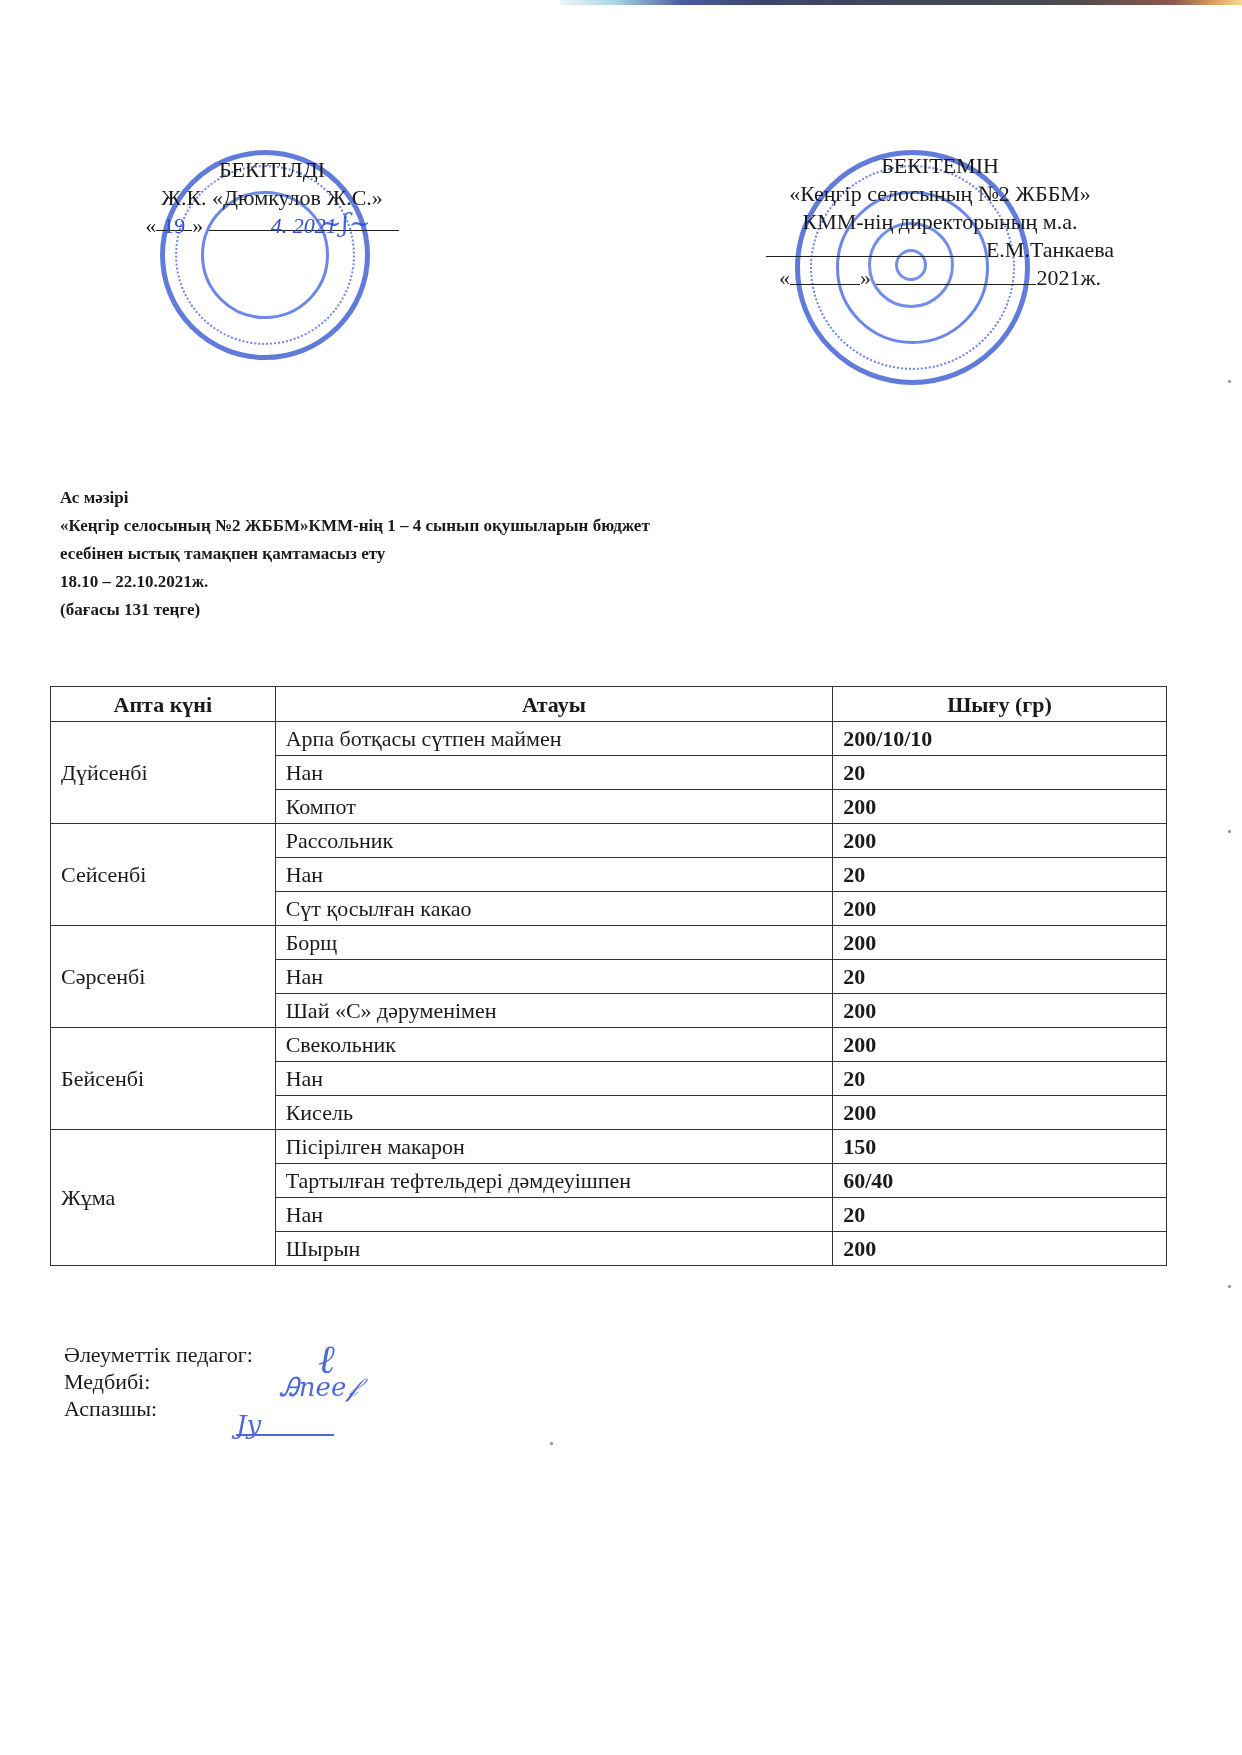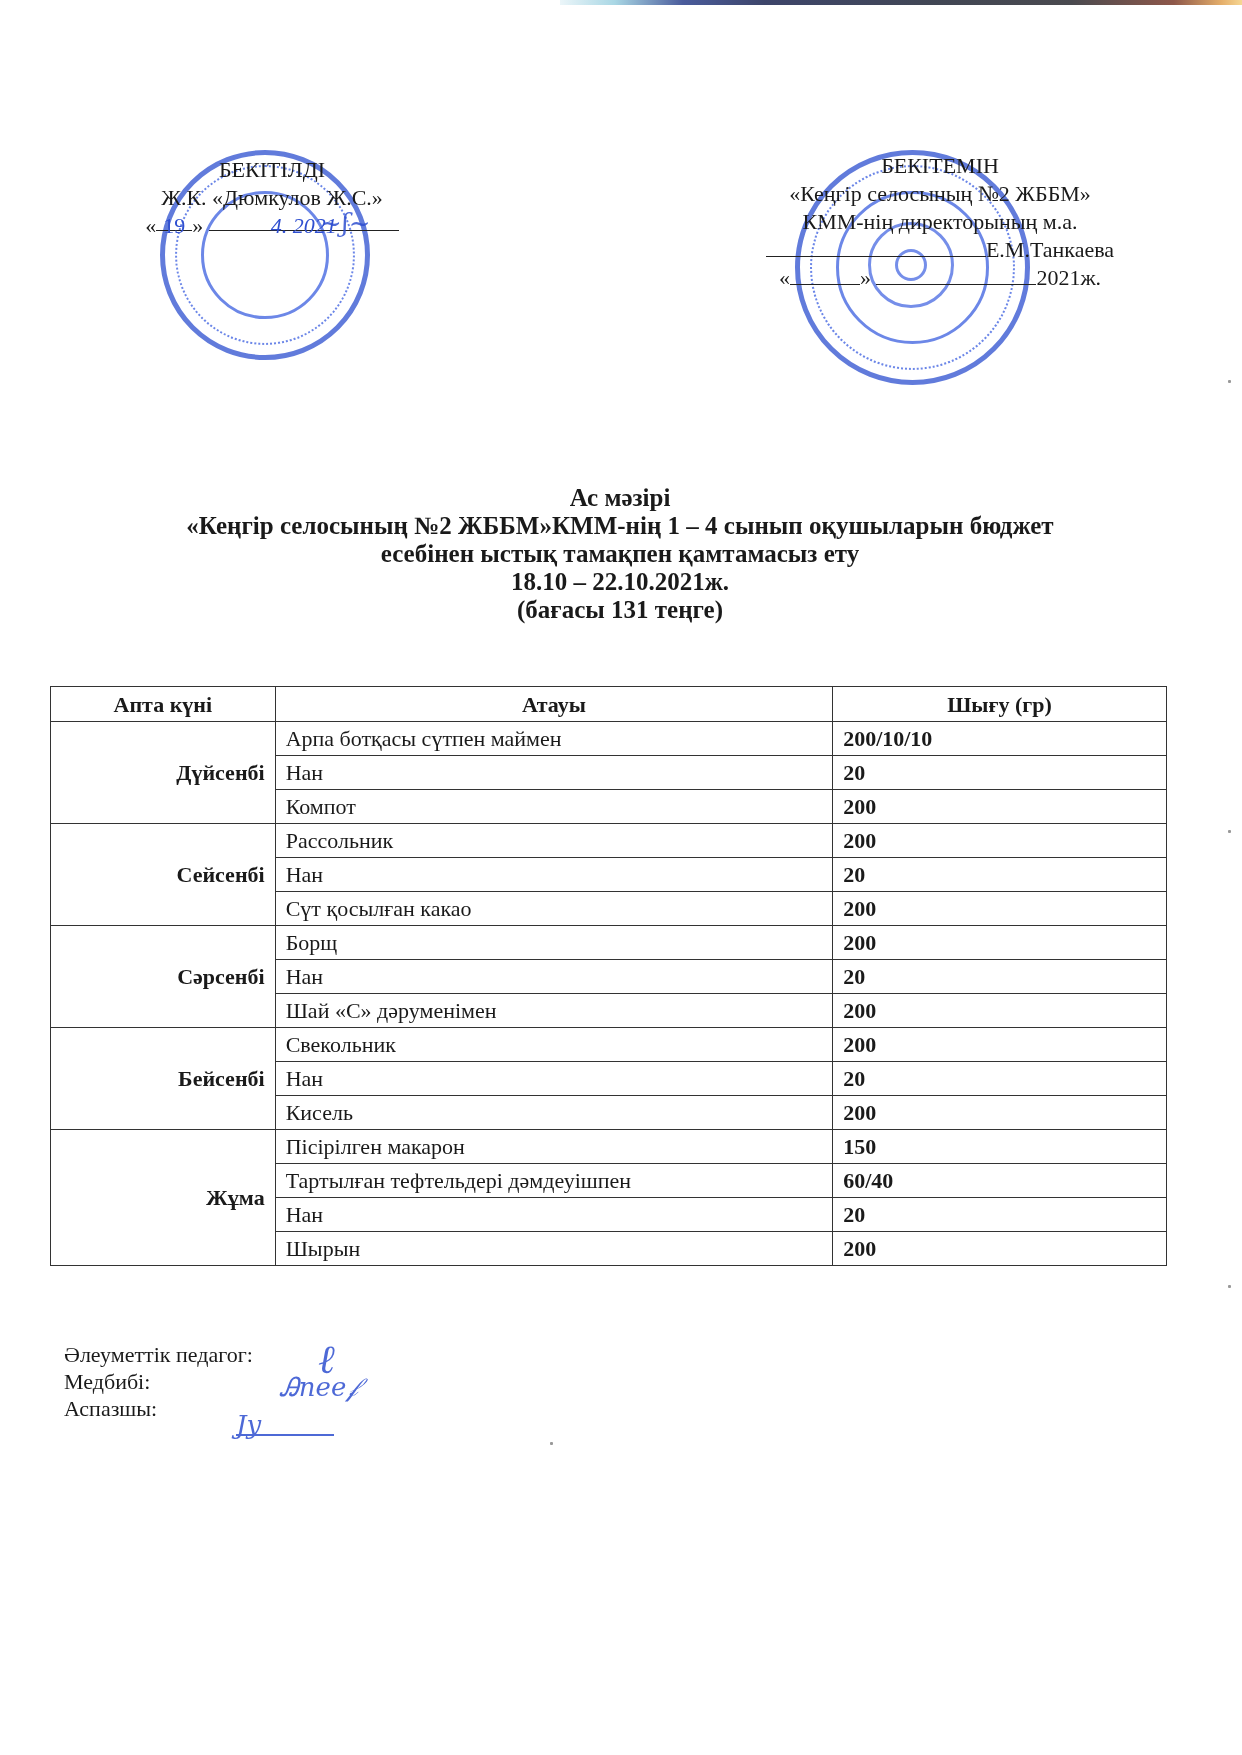--- a/index.html
+++ b/index.html
@@ -14,28 +14,28 @@
   .ul { display:inline-block; border-bottom:1.5px solid #222; height:18px; vertical-align:baseline; }
   .stamp { position:absolute; border-radius:50%; border:5px solid #2d4fd0; opacity:.75; }
   .stamp::before { content:""; position:absolute; inset:10px; border-radius:50%; border:2px dotted #3a5ee0; }
   .stamp::after { content:""; position:absolute; inset:36px; border-radius:50%; border:3px solid #3b5fe0; }
   .stamp-left { left:160px; top:150px; width:200px; height:200px; }
   .stamp-right { left:795px; top:150px; width:225px; height:225px; }
   .emblem { position:absolute; left:868px; top:222px; width:80px; height:80px; border-radius:50%;
     border:3px solid #3b5fe0; opacity:.7; }
   .emblem::after { content:""; position:absolute; left:24px; top:24px; width:26px; height:26px; border-radius:50%; border:3px solid #3b5fe0; }
   .sig { position:absolute; color:#2f4fd0; font-family:"DejaVu Serif", serif; font-style:italic; opacity:.85; }
-  .title-block { position:absolute; left:60px; top:484px; width:1120px; text-align:center;
-    font-weight:bold; font-size:25px; line-height:28px; }
+  .title-block { position:absolute; left:60px; top:484px; width:1120px; text-align:left;
+    font-weight:bold; font-size:17px; line-height:28px; }
   .title-block div { white-space:nowrap; }
   table.menu { position:absolute; left:50px; top:686px; width:1117px; border-collapse:collapse;
     font-size:22px; }
   table.menu th, table.menu td { border:1.5px solid #333; padding:0 10px; height:33px; line-height:33px; }
   table.menu th { font-weight:bold; text-align:center; height:34px; }
-  table.menu td.day { font-weight:bold; text-align:right; }
+  table.menu td.day { font-weight:normal; text-align:left; }
   table.menu td.qty { font-weight:bold; }
   .col-day { width:212px; } .col-name { width:526px; } .col-qty { width:315px; }
   .footer { position:absolute; left:64px; top:1341px; font-size:22px; line-height:27px; }
   .footer div { white-space:nowrap; }
   .speck { position:absolute; width:3px; height:3px; background:#999; border-radius:1px; }
 </style>
 </head>
 <body>
 
 <div class="scan-strip"></div>

